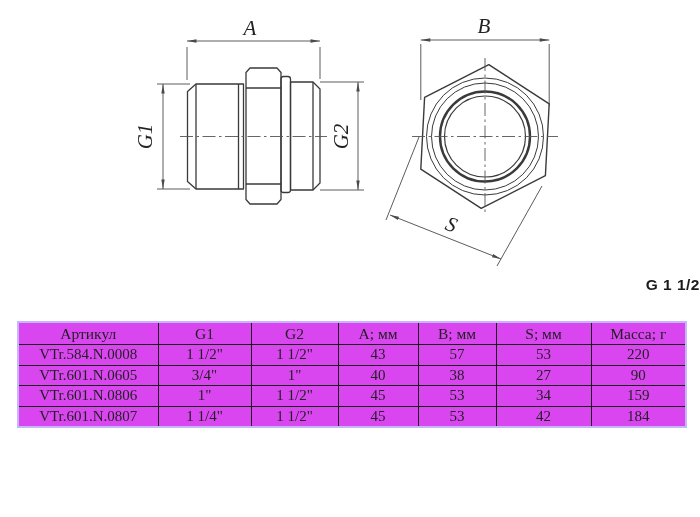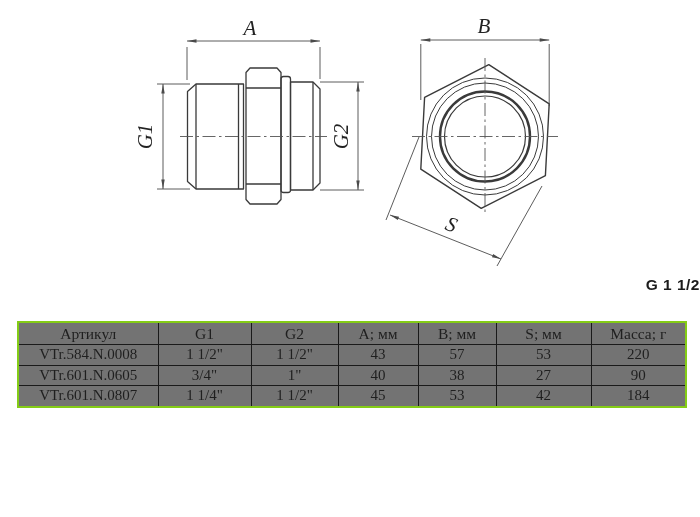--- a/index.html
+++ b/index.html
@@ -28,22 +28,22 @@
   }
   table.spec{
     position:absolute;
     left:17px;top:321px;
     width:668px;
     border-collapse:collapse;
     table-layout:fixed;
     font-family:"Liberation Serif", serif;
     font-size:15px;
     color:#1f1f1f;
-    background:#737373;
-    border:2px solid #84cc16;
+    background:#d946ef;
+    border:2px solid #c4b5fd;
   }
   table.spec th, table.spec td{
     border:1.5px solid #1a1a1a;
     text-align:center;
     vertical-align:middle;
     padding:0;
     font-weight:normal;
     white-space:nowrap;
     overflow:hidden;
   }
@@ -179,20 +179,29 @@
         <tr>
           <td>VTr.601.N.0605</td>
           <td>3/4"</td>
           <td>1"</td>
           <td>40</td>
           <td>38</td>
           <td>27</td>
           <td>90</td>
         </tr>
         <tr>
+          <td>VTr.601.N.0806</td>
+          <td>1"</td>
+          <td>1 1/2"</td>
+          <td>45</td>
+          <td>53</td>
+          <td>34</td>
+          <td>159</td>
+        </tr>
+        <tr>
           <td>VTr.601.N.0807</td>
           <td>1 1/4"</td>
           <td>1 1/2"</td>
           <td>45</td>
           <td>53</td>
           <td>42</td>
           <td>184</td>
         </tr>
       </tbody>
   </table>

